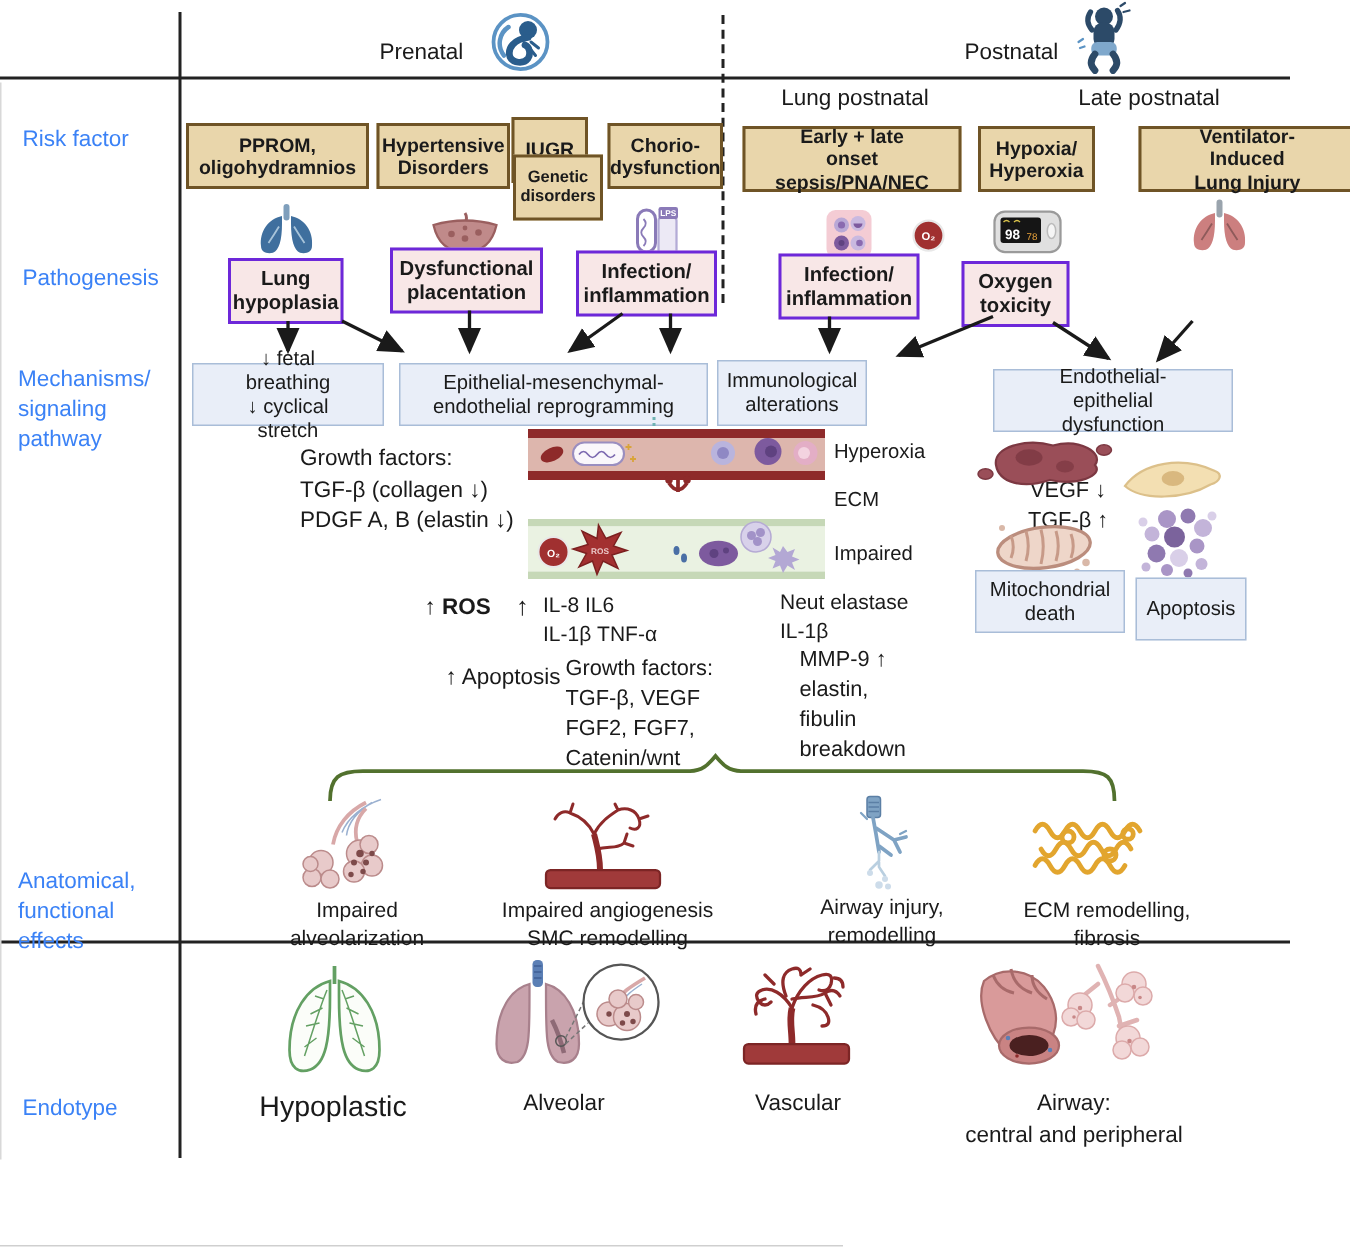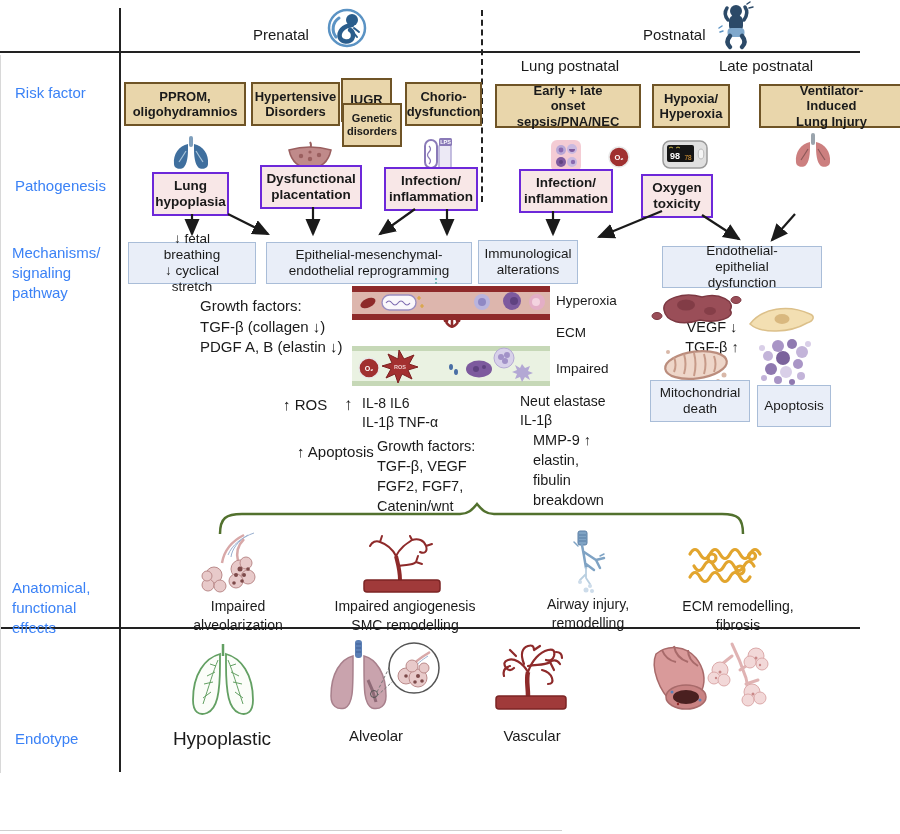--- a/index.html
+++ b/index.html
@@ -187,21 +187,21 @@
       <circle cx="153" cy="77" r="3" fill="#a292c8"></circle>
     <polygon points="170,80 173,84 178,82 176,87 181,89 176,91 178,96 173,93 170,98 168,93 163,95 165,90 160,88 165,86 163,81 168,84" fill="#b3a8d4"></polygon>
   </svg>
   <div class="txt" style="left:556px;top:292px;font-size:13.5px">Hyperoxia</div>
   <div class="txt" style="left:556px;top:324px;font-size:13.5px">ECM</div>
   <div class="txt" style="left:556px;top:360px;font-size:13.5px">Impaired</div>
 
   <div class="txt" style="left:200px;top:296px;font-size:15px">Growth factors:
 TGF-β (collagen ↓)
 PDGF A, B (elastin ↓)</div>
-  <div class="txt" style="left:283px;top:395px;font-size:15px;font-weight:400">↑ ROS</div>
+  <div class="txt" style="left:283px;top:395px;font-size:15px;font-weight:700">↑ ROS</div>
   <div class="txt" style="left:344px;top:393px;font-size:17px;font-weight:bold">↑</div>
   <div class="txt" style="left:362px;top:394px">IL-8 IL6
 IL-1β TNF-α</div>
   <div class="txt" style="left:520px;top:392px">Neut elastase
 IL-1β</div>
   <div class="txt" style="left:297px;top:442px;font-size:15px">↑ Apoptosis</div>
   <div class="txt" style="left:377px;top:436px;font-size:14.5px">Growth factors:
 TGF-β, VEGF
 FGF2, FGF7,
 Catenin/wnt</div>
@@ -383,20 +383,22 @@
         <circle cx="100" cy="60" r="6"></circle>
     </g>
     <g fill="#c98888">
       <circle cx="72" cy="32" r="1.5"></circle>
         <circle cx="108" cy="18" r="1.5"></circle>
         <circle cx="105" cy="54" r="1.5"></circle>
         <circle cx="112" cy="25" r="1.2"></circle>
         <circle cx="68" cy="38" r="1.2"></circle>
     </g>
   </svg>
+  <div class="txt ctr" style="left:640px;top:726px;width:152px;font-size:15px">Airway:
+central and peripheral</div>
 
   <svg class="icon" style="left:0;top:0;pointer-events:none;z-index:5" width="900" height="834" viewBox="0 0 900 834">
     <defs>
       <marker id="ah" markerWidth="9" markerHeight="9" refX="7" refY="3.5" orient="auto">
         <path d="M0,0 L8,3.5 L0,7 Z" fill="#1a1a1a"></path>
       </marker>
     </defs>
     <g stroke="#1a1a1a" stroke-width="2.2" marker-end="url(#ah)">
       <line x1="192" y1="214" x2="192" y2="234"></line>
       <line x1="228" y1="214" x2="268" y2="234"></line>

